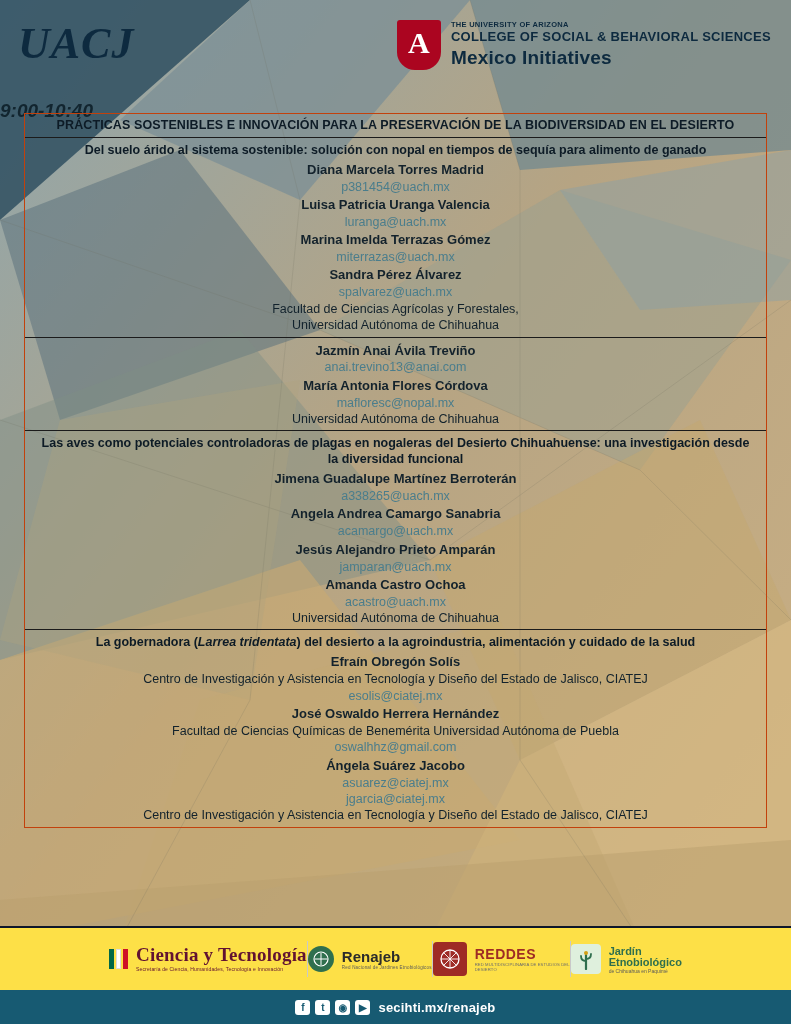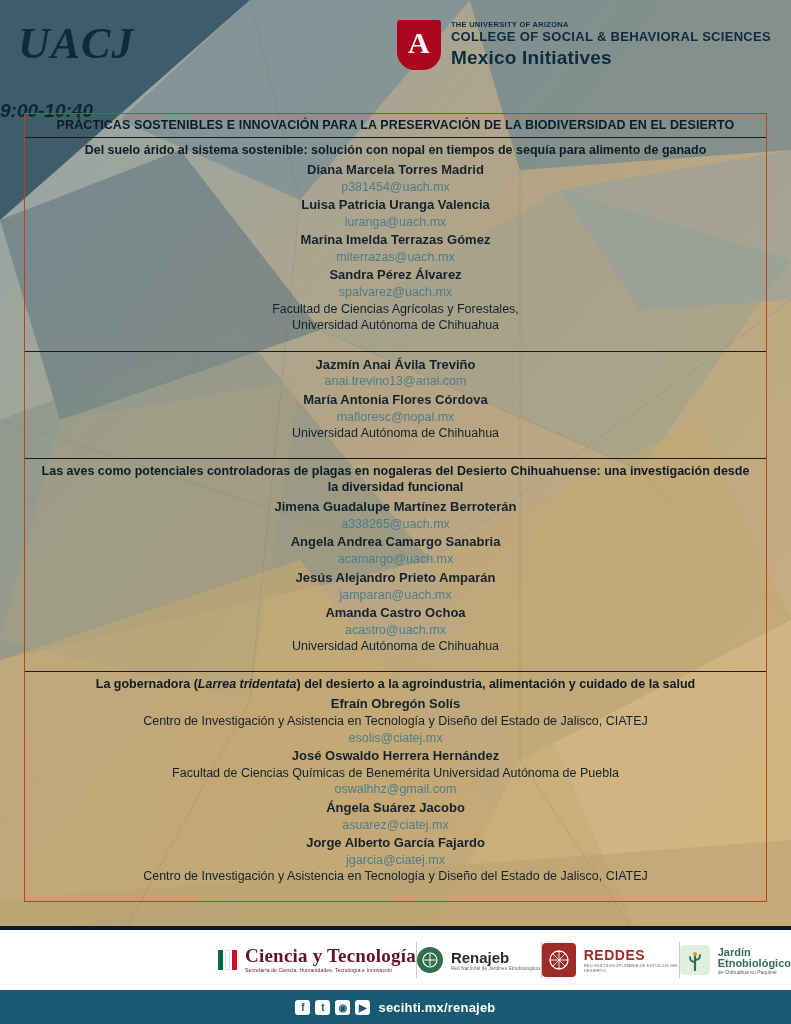--- a/index.html
+++ b/index.html
@@ -66,21 +66,21 @@
   .band-title {
     border-bottom: 1px solid #1b1b1b;
     text-align: center;
     font-size: 12.5px; font-weight: bold;
     color: #0d1b26;
     padding: 4px 6px 5px;
     letter-spacing: .1px;
   }
   .talk {
     border-bottom: 1px solid #1b1b1b;
-    padding: 3px 10px 17px;
+    padding: 3px 10px 3px;
     text-align: center;
   }
   .talk:last-child { border-bottom: none; }
   .talk-title {
     font-size: 12.5px; font-weight: bold; color: #0d1b26;
     line-height: 1.28; padding: 1px 4px 2px;
   }
   .talk-title em { font-style: italic; }
   .person {
     font-size: 13px; font-weight: bold; color: #13222c;
@@ -89,24 +89,24 @@
   .email {
     font-size: 12.5px; color: #4a7d8c; line-height: 1.3;
   }
   .affil {
     font-size: 12.5px; color: #12222c; line-height: 1.32;
   }
 
   
   .footer-white {
     position: absolute; left: 0; right: 0; bottom: 34px; height: 64px;
-    background: #ffffff;
-    display: flex; align-items: center; justify-content: flex-end;
+    background: #fde047;
+    display: flex; align-items: center; justify-content: center;
     z-index: 4;
-    border-top: 4px solid #0f172a;
+    border-top: 2px solid #0f172a;
   }
   .f-item { display: flex; align-items: center; gap: 8px; }
   .f-sep { width: 1px; height: 36px; background: #c9c9c9; }
 
   .mx-seal { display: flex; align-items: flex-end; gap: 2px; }
   .mx-seal .bar { width: 5px; height: 20px; }
   .cyt-text { line-height: 1.05; }
   .cyt-text .t1 {
     font-family: "Liberation Serif", serif; font-weight: bold;
     font-size: 19px; color: #611232; letter-spacing: .2px;
@@ -246,21 +246,20 @@
       <div class="talk">
         <div class="talk-title">La gobernadora (<em>Larrea tridentata</em>) del desierto a la agroindustria, alimentación y cuidado de la salud</div>
         <div class="person">Efraín Obregón Solís</div>
         <div class="affil">Centro de Investigación y Asistencia en Tecnología y Diseño del Estado de Jalisco, CIATEJ</div>
         <div class="email">esolis@ciatej.mx</div>
         <div class="person">José Oswaldo Herrera Hernández</div>
         <div class="affil">Facultad de Ciencias Químicas de Benemérita Universidad Autónoma de Puebla</div>
         <div class="email">oswalhhz@gmail.com</div>
         <div class="person">Ángela Suárez Jacobo</div>
         <div class="email">asuarez@ciatej.mx</div>
-        <div class="person">Jorge Alberto García Fajardo</div>
         <div class="email">jgarcia@ciatej.mx</div>
         <div class="affil">Centro de Investigación y Asistencia en Tecnología y Diseño del Estado de Jalisco, CIATEJ</div>
       </div>
     </div>
 </div>
 
 <div class="footer-white">
 
   <div class="f-item">
     <div class="mx-seal">

